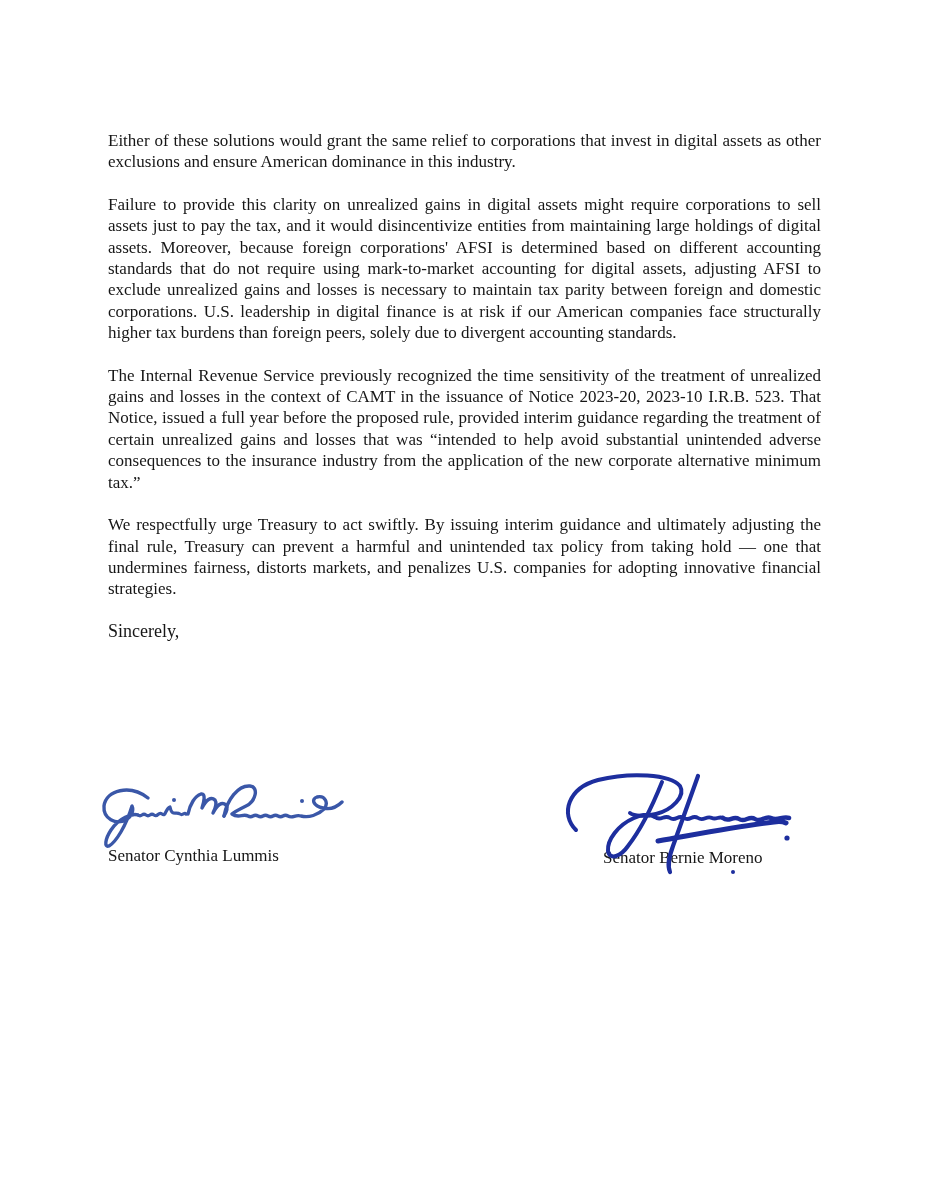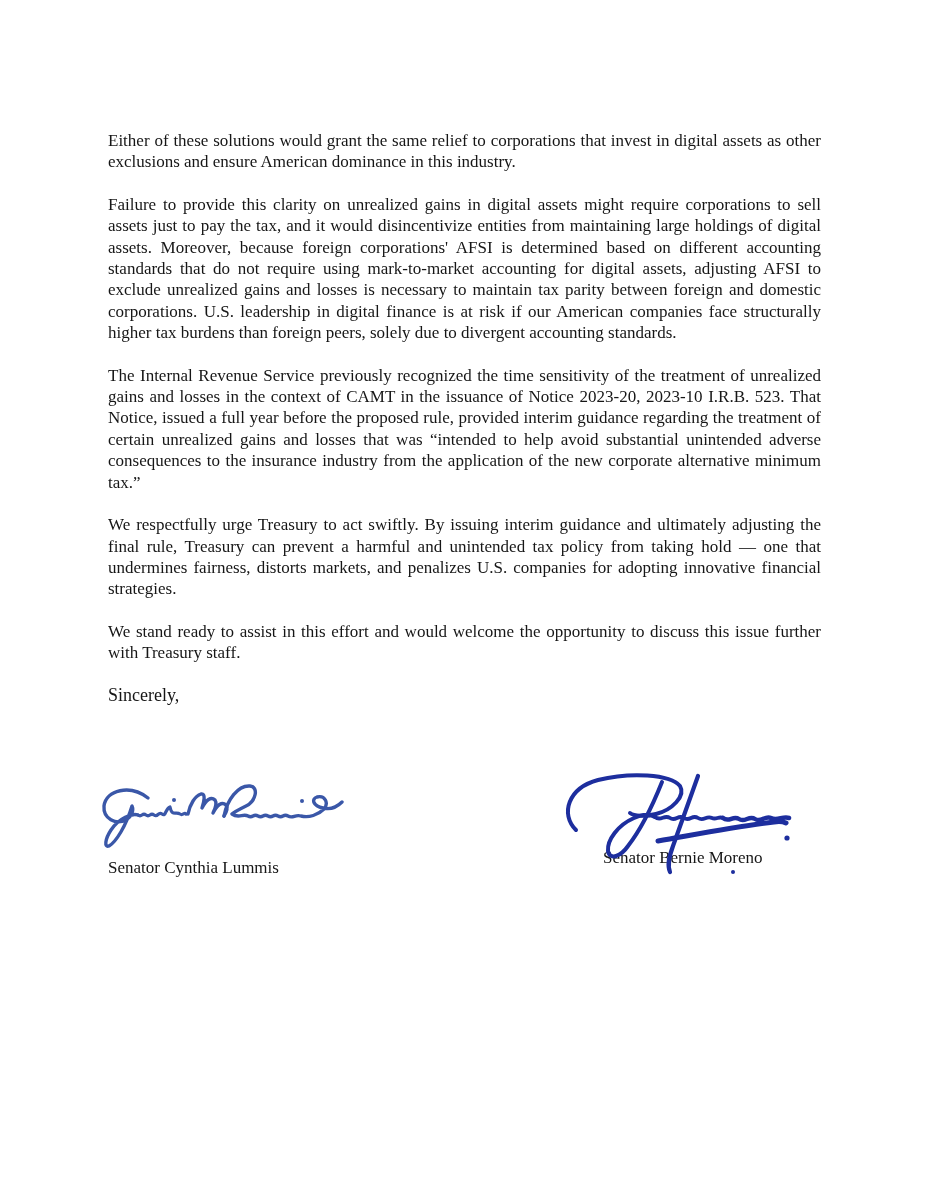--- a/index.html
+++ b/index.html
@@ -58,26 +58,25 @@
 </head>
 <body>
 
 <div class="page">
 
   <div class="content">
     <p>Either of these solutions would grant the same relief to corporations that invest in digital assets as other exclusions and ensure American dominance in this industry.</p>
     <p>Failure to provide this clarity on unrealized gains in digital assets might require corporations to sell assets just to pay the tax, and it would disincentivize entities from maintaining large holdings of digital assets. Moreover, because foreign corporations' AFSI is determined based on different accounting standards that do not require using mark-to-market accounting for digital assets, adjusting AFSI to exclude unrealized gains and losses is necessary to maintain tax parity between foreign and domestic corporations. U.S. leadership in digital finance is at risk if our American companies face structurally higher tax burdens than foreign peers, solely due to divergent accounting standards.</p>
     <p>The Internal Revenue Service previously recognized the time sensitivity of the treatment of unrealized gains and losses in the context of CAMT in the issuance of Notice 2023-20, 2023-10 I.R.B. 523. That Notice, issued a full year before the proposed rule, provided interim guidance regarding the treatment of certain unrealized gains and losses that was “intended to help avoid substantial unintended adverse consequences to the insurance industry from the application of the new corporate alternative minimum tax.”</p>
     <p>We respectfully urge Treasury to act swiftly. By issuing interim guidance and ultimately adjusting the final rule, Treasury can prevent a harmful and unintended tax policy from taking hold — one that undermines fairness, distorts markets, and penalizes U.S. companies for adopting innovative financial strategies.</p>
-    <p>We stand ready to assist in this effort and would welcome the opportunity to discuss this issue further with Treasury staff.</p>
     <div class="closing">Sincerely,</div>
   </div>
 
   <div class="sig-block" style="left:96px; top:772px; width:252px; height:96px;">
-    <div class="sig-name" style="left:12px; top:86px;">Senator Cynthia Lummis</div>
+    <div class="sig-name" style="left:12px; top:74px;">Senator Cynthia Lummis</div>
     <svg class="signature" width="252" height="96" viewBox="0 0 252 96">
       <path stroke-width="3.4" d="M 52,26 C 34,12 10,18 8,34 C 7,47 20,53 30,48 C 36,44 38,38 36,34 C 30,54 20,70 13,74 C 8,76 9,67 15,58 C 23,46 36,41 42,43" stroke="#3a57a8"></path>
       <path stroke-width="3.2" d="M 42,43 C 46,46 46,40 50,43 C 54,46 54,40 58,43 C 62,46 62,39 66,42 C 70,45 69,37 74,35 C 76,45 80,39 84,42 C 87,44 88,40 90,42" stroke="#3a57a8"></path>
       <path stroke-width="3.4" d="M 92,42 C 94,32 99,24 105,22 C 110,21 108,30 106,36 C 110,28 115,24 119,28 C 121,31 119,37 117,41 C 121,33 126,29 130,33 C 132,36 130,41 128,44" stroke="#3a57a8"></path>
       <path stroke-width="3.4" d="M 128,44 C 131,28 142,13 154,14 C 163,15 160,29 150,34 C 144,37 138,40 136,42 C 143,47 147,41 152,44 C 157,47 157,41 162,44 C 167,47 167,41 172,44 C 177,47 177,41 182,44 C 187,47 187,41 192,44 C 197,47 199,42 205,44 C 213,46 222,43 228,37 C 233,31 229,23 221,25 C 215,27 217,34 227,36 C 235,38 242,34 246,30" stroke="#3a57a8"></path>
       <circle cx="78" cy="28" r="2" fill="#3a57a8"></circle>
       <circle cx="206" cy="29" r="2" fill="#3a57a8"></circle>
     </svg>
   </div>
 

